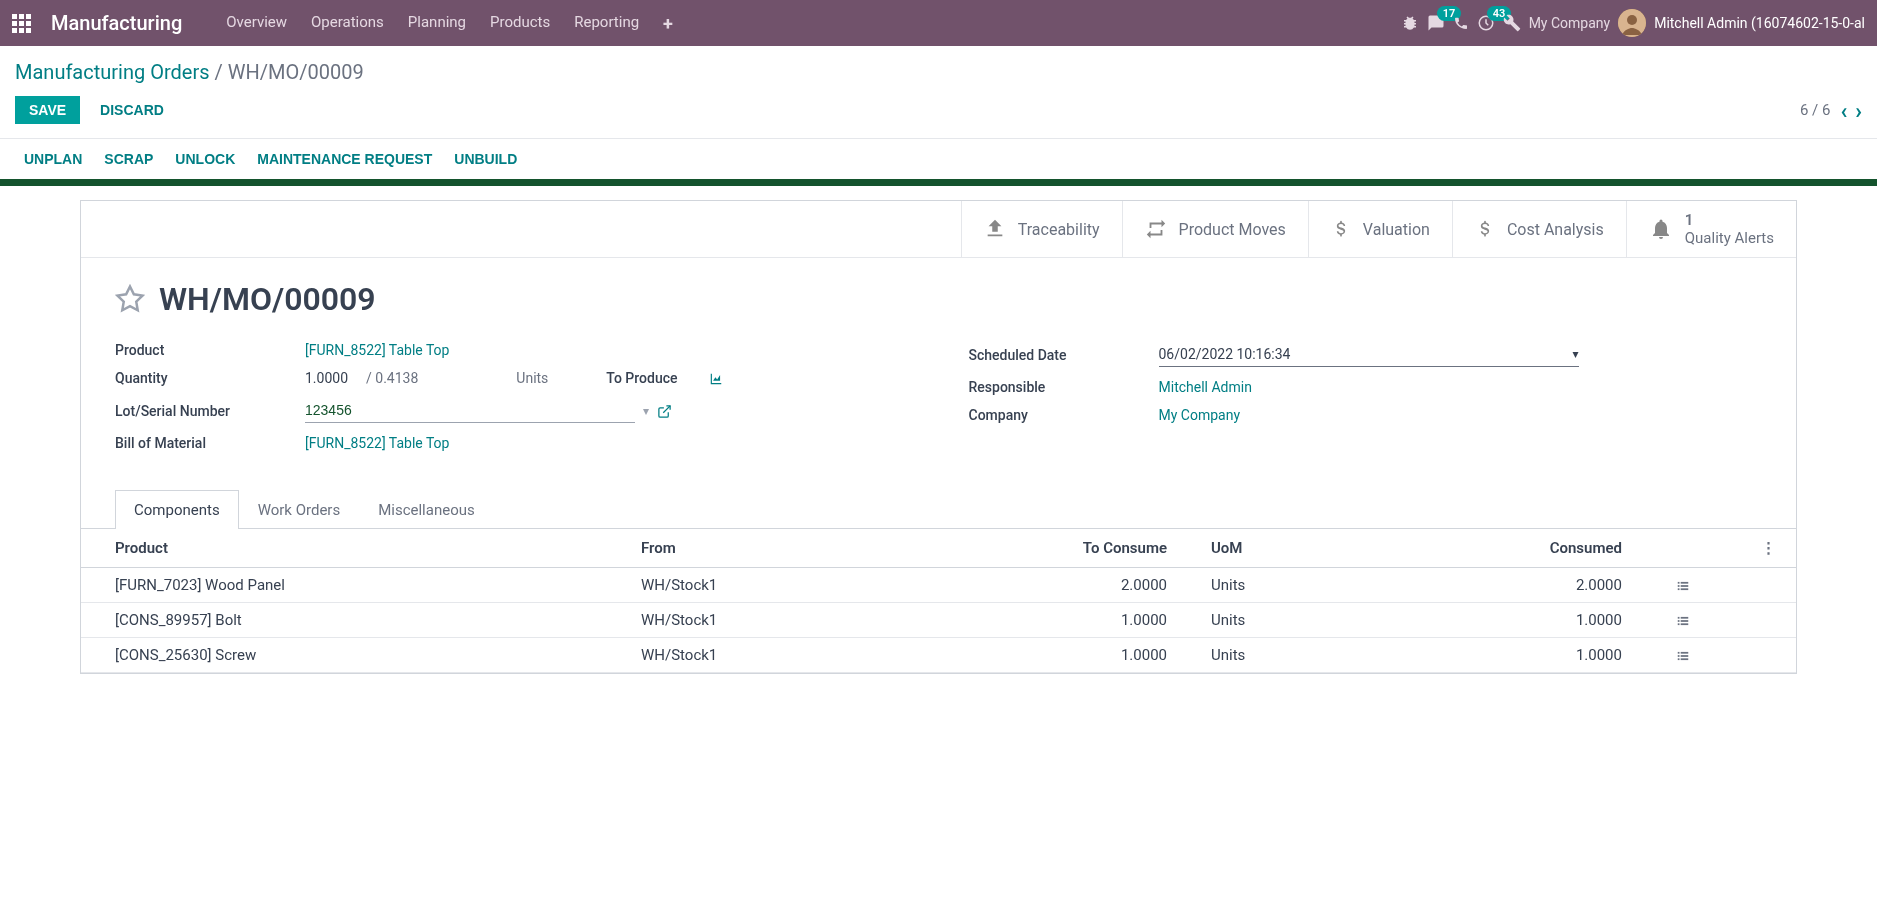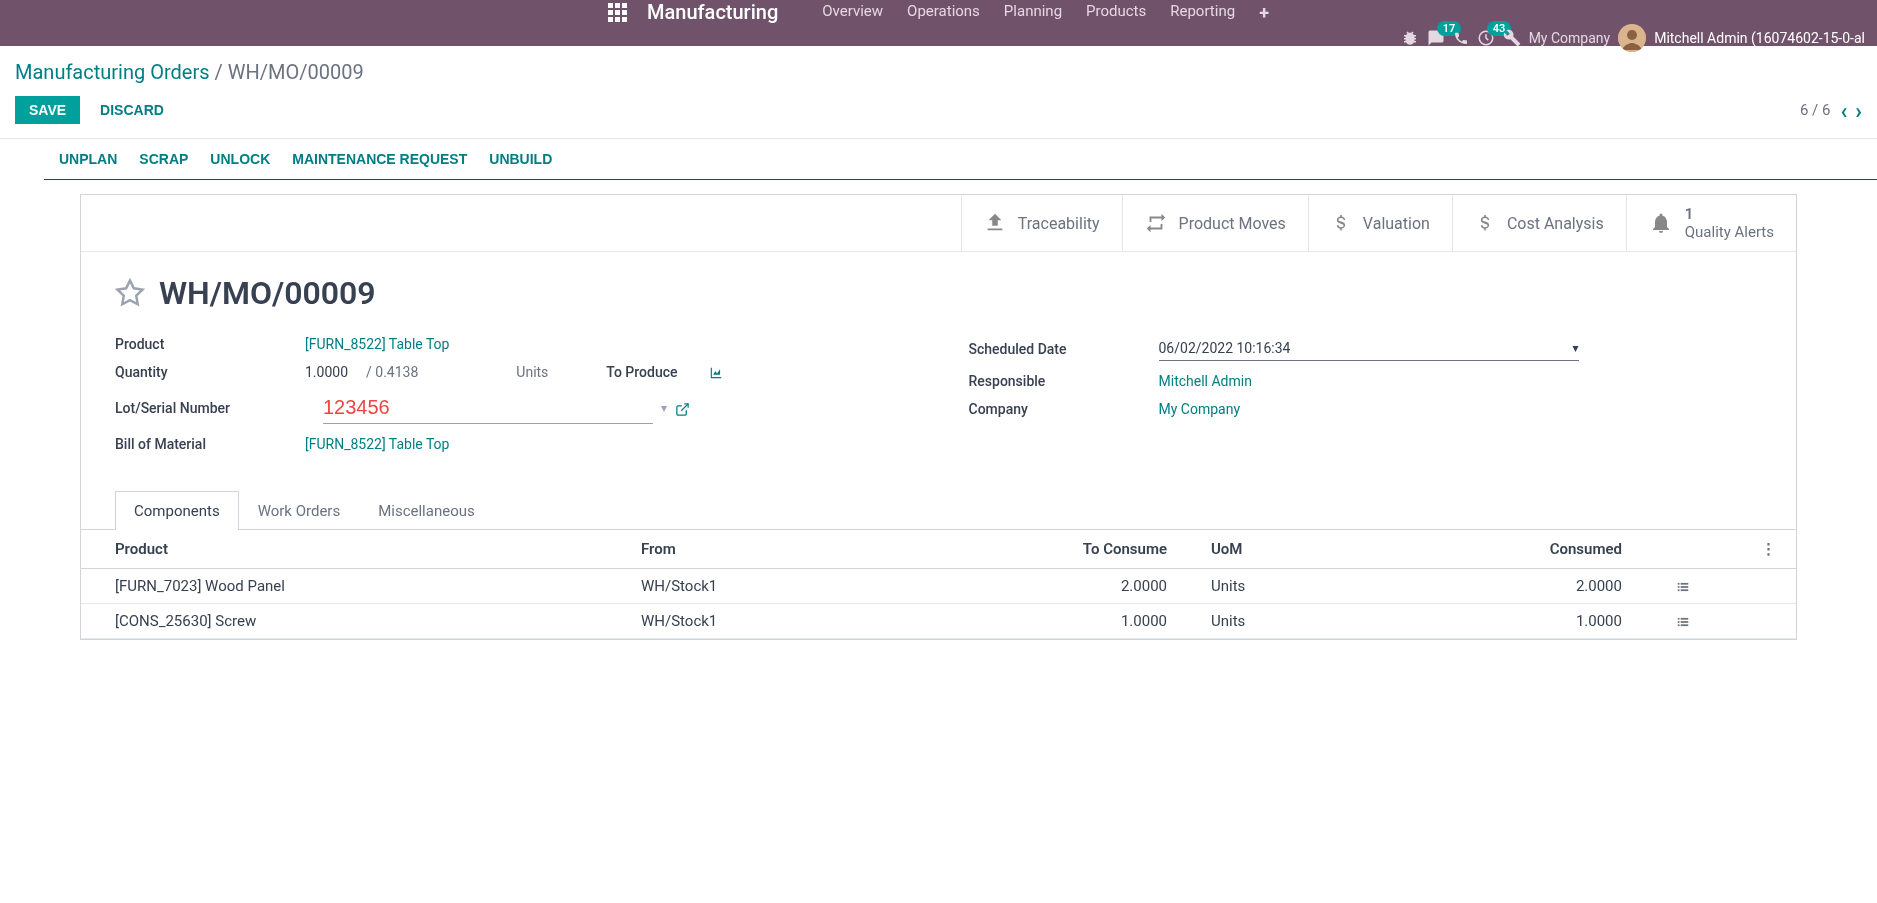--- a/index.html
+++ b/index.html
@@ -1,19 +1,19 @@
 <!DOCTYPE html>
 <html><head>
   <meta charset="utf-8">
   <style>
     * { box-sizing: border-box; margin: 0; padding: 0; }
     body { font-family: -apple-system, BlinkMacSystemFont, "Segoe UI", Roboto, sans-serif; color: #374151; background: #fff; font-size: 14px; }
     
     
-    .navbar { background: #71526b; color: #fff; display: flex; align-items: center; height: 46px; padding: 0 12px; flex-direction: column; }
+    .navbar { background: #71526b; color: #fff; display: flex; align-items: center; height: 46px; padding: 0 12px; }
     .navbar-left { display: flex; align-items: center; gap: 20px; }
     .apps-icon { display: grid; grid-template-columns: repeat(3, 5px); grid-template-rows: repeat(3, 5px); gap: 2px; cursor: pointer; }
     .apps-icon span { background: #fff; width: 5px; height: 5px; }
     .app-title { font-size: 20px; font-weight: 500; color: #fff; }
     .nav-menu { display: flex; gap: 24px; margin-left: 24px; }
     .nav-menu a { color: #e5d8e2; text-decoration: none; font-size: 15px; cursor: pointer; }
     .plus-icon { color: #e5d8e2; font-size: 18px; font-weight: 700; cursor: pointer; }
     .navbar-right { margin-left: auto; display: flex; align-items: center; gap: 8px; }
     .icon-btn { position: relative; color: #e5d8e2; cursor: pointer; display: flex; align-items: center; }
     .badge { position: absolute; top: -8px; left: 10px; background: #00a09d; color: #fff; font-size: 11px; border-radius: 10px; padding: 1px 6px; font-weight: 600; }
@@ -28,21 +28,21 @@
     
     .control-panel { display: flex; align-items: center; padding: 6px 15px 14px; border-bottom: 1px solid #e5e7eb; }
     .btn { padding: 6px 14px; font-size: 14px; border: none; cursor: pointer; font-weight: 600; }
     .btn-primary { background: #00a09d; color: #fff; }
     .btn-link { background: transparent; color: #017e84; font-weight: 600; padding: 6px 10px; }
     .pager { margin-left: auto; display: flex; align-items: center; gap: 10px; color: #6b7280; font-size: 15px; }
     .pager-arrows { display: flex; gap: 8px; }
     .pager-arrow { color: #017e84; font-size: 22px; cursor: pointer; font-weight: 700; }
     
     
-    .action-bar { display: flex; align-items: center; padding: 12px 15px; border-bottom: 1px solid #14532d; position: relative; margin-left: 44px; }
+    .action-bar { display: flex; align-items: center; padding: 12px 24px; border-bottom: 7px solid #14532d; position: relative; }
     .action-btns { display: flex; gap: 22px; }
     .action-btns button { background: none; border: none; color: #017e84; font-size: 14px; font-weight: 600; cursor: pointer; }
     
     
     .statusbar-wrap { position: absolute; right: 2px; top: 2px; border: 3px solid #e1322d; padding: 3px 1px 3px 3px; }
     .statusbar { display: flex; }
     .status-step { position: relative; padding: 8px 18px 8px 28px; background: #fff; color: #6b7280; font-size: 14px; font-weight: 600; border-top: 1px solid #d1d5db; border-bottom: 1px solid #d1d5db; }
     .status-step:first-child { padding-left: 18px; }
     .status-step::after { content: ""; position: absolute; top: 0; right: -11px; width: 0; height: 0; border-top: 17px solid transparent; border-bottom: 17px solid transparent; border-left: 11px solid #fff; z-index: 2; }
     .status-step::before { content: ""; position: absolute; top: -1px; right: -13px; width: 0; height: 0; border-top: 18px solid transparent; border-bottom: 18px solid transparent; border-left: 12px solid #d1d5db; z-index: 1; }
@@ -68,21 +68,21 @@
     .field-row { display: flex; align-items: center; margin-bottom: 12px; }
     .field-label { width: 190px; font-size: 14px; color: #374151; font-weight: 500; }
     .field-val { flex: 1; color: #374151; }
     .field-val a { color: #017e84; text-decoration: none; }
     .qty-group { display: flex; align-items: center; gap: 18px; }
     .qty-group .sep { color: #6b7280; }
     .uom-label { color: #6b7280; margin-left: 80px; }
     .to-produce { color: #374151; font-weight: 500; margin-left: 40px; }
     .chart-icon { color: #017e84; margin-left: 12px; cursor: pointer; }
     .lot-input { display: flex; align-items: center; gap: 8px; }
-    .lot-input input { border: none; border-bottom: 1px solid #9ca3af; padding: 4px 0; font-size: 20px; width: 330px; color: #ef4444; outline: none; margin-left: 18px; }
+    .lot-input input { border: none; border-bottom: 1px solid #9ca3af; padding: 4px 0; font-size: 14px; width: 330px; color: #14532d; outline: none; }
     .caret { color: #9ca3af; font-size: 12px; }
     .external-link { color: #017e84; cursor: pointer; }
     .date-field { display: flex; align-items: center; border-bottom: 1px solid #6b7280; width: 420px; padding: 4px 0; justify-content: space-between; }
     .date-caret { color: #374151; font-size: 12px; }
     
     
     .tabs { display: flex; padding: 18px 34px 0; border-bottom: 1px solid #d1d5db; gap: 0; }
     .tab { padding: 10px 18px; border: 1px solid transparent; border-bottom: none; color: #6b7280; cursor: pointer; font-size: 15px; position: relative; top: 1px; }
     .tab.active { border-color: #d1d5db; color: #374151; background: #fff; }
     
@@ -333,20 +333,36 @@
                   <rect x="3" y="5" width="3" height="3"></rect>
                   <rect x="8" y="5" width="13" height="3"></rect>
                   <rect x="3" y="10.5" width="3" height="3"></rect>
                   <rect x="8" y="10.5" width="13" height="3"></rect>
                   <rect x="3" y="16" width="3" height="3"></rect>
                   <rect x="8" y="16" width="13" height="3"></rect>
                 </svg></span></td>
             <td></td>
           </tr>
           <tr>
+            <td>[CONS_89957] Bolt</td>
+            <td>WH/Stock1</td>
+            <td class="td-right">1.0000</td>
+            <td style="padding-left:10px;">Units</td>
+            <td class="td-right">1.0000</td>
+            <td style="text-align:center;"><span class="list-icon"><svg width="16" height="14" viewBox="0 0 24 24" fill="currentColor">
+                  <rect x="3" y="5" width="3" height="3"></rect>
+                  <rect x="8" y="5" width="13" height="3"></rect>
+                  <rect x="3" y="10.5" width="3" height="3"></rect>
+                  <rect x="8" y="10.5" width="13" height="3"></rect>
+                  <rect x="3" y="16" width="3" height="3"></rect>
+                  <rect x="8" y="16" width="13" height="3"></rect>
+                </svg></span></td>
+            <td></td>
+          </tr>
+          <tr>
             <td>[CONS_25630] Screw</td>
             <td>WH/Stock1</td>
             <td class="td-right">1.0000</td>
             <td style="padding-left:10px;">Units</td>
             <td class="td-right">1.0000</td>
             <td style="text-align:center;"><span class="list-icon"><svg width="16" height="14" viewBox="0 0 24 24" fill="currentColor">
                   <rect x="3" y="5" width="3" height="3"></rect>
                   <rect x="8" y="5" width="13" height="3"></rect>
                   <rect x="3" y="10.5" width="3" height="3"></rect>
                   <rect x="8" y="10.5" width="13" height="3"></rect>

